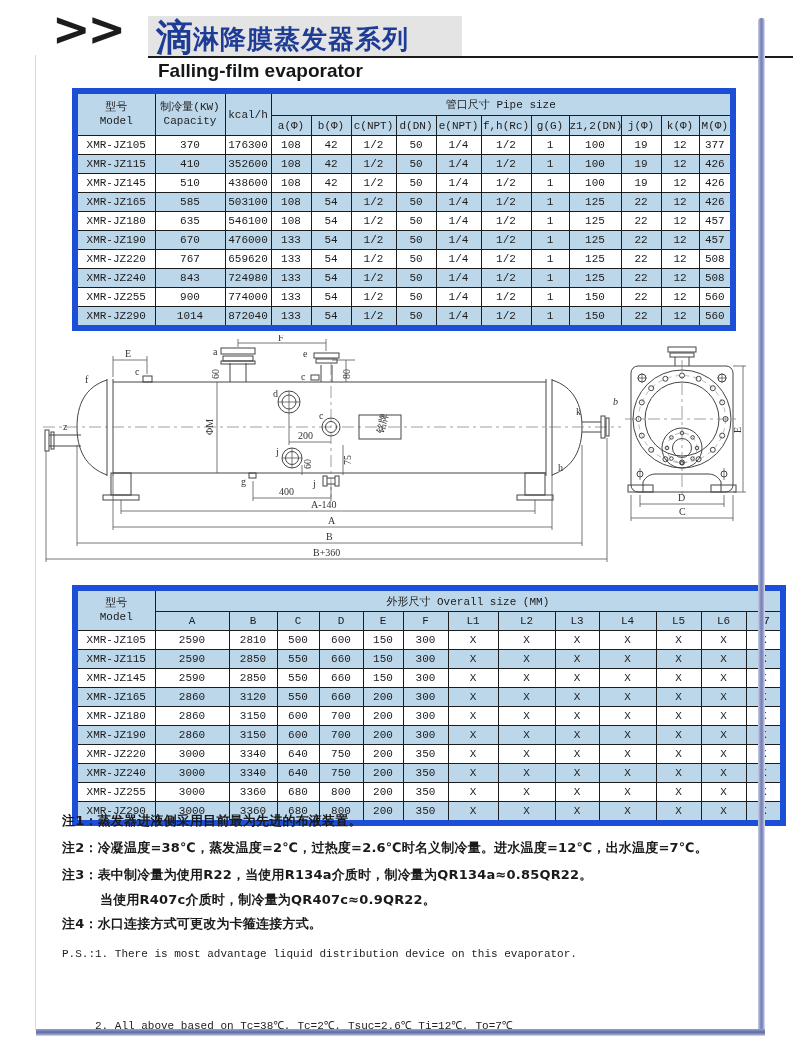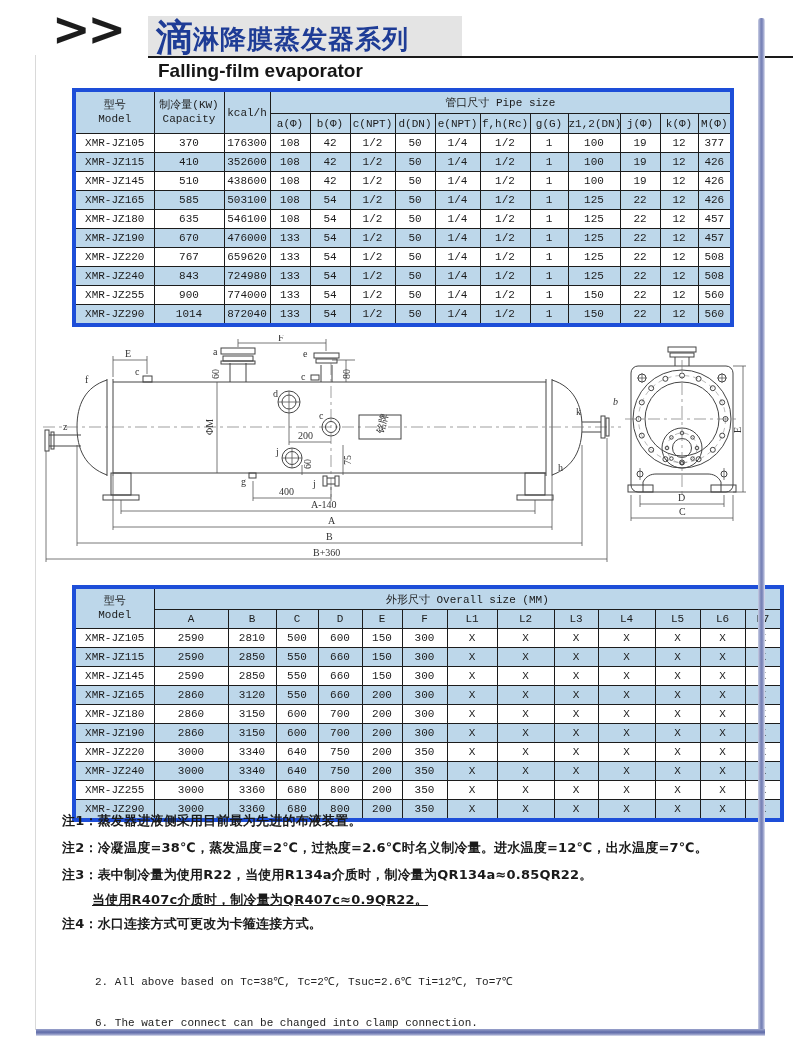--- a/index.html
+++ b/index.html
@@ -32,29 +32,29 @@
         font-family:"Liberation Mono","DejaVu Sans",monospace;
         font-size:11px;color:#1b1b1b;padding:0;overflow:hidden;white-space:nowrap;}
   th{background:#bdd7ea;font-weight:normal;}
   .t1 thead tr:first-child th{height:21px;}
   .t1 thead tr:last-child th{height:19px;font-family:Liberation Mono, monospace;}
   .t2 thead tr:first-child th{height:20px;}
   .t2 thead tr:last-child th{height:18px;}
   tbody td{height:18px;}
   tbody tr.alt td{background:#bdd7ea;}
   .hdr2l{line-height:1.25;}
-  table{border:4px solid #1d4ed8;}
+  table{border:6px solid #1d4ed8;}
 
   
   .note{position:absolute;left:62px;font-size:13px;font-weight:bold;color:#1a1a1a;
         font-family:"DejaVu Sans",sans-serif;letter-spacing:.2px;white-space:nowrap;}
-  .note.cont{left:92px;text-decoration:underline;}
+  .note.cont{left:100px;}
   .ps{position:absolute;left:62px;font-size:11px;color:#222;
         font-family:"Liberation Mono","DejaVu Sans Mono",monospace;white-space:nowrap;}
-  .ps.cont{left:95px;}
+  .ps.cont{left:95px;margin-top:44px;}
 
   
   .drawing{position:absolute;left:35px;top:335px;}
   .drawing text{font-family:"Liberation Serif",serif;fill:#333;font-size:10px;}
   .dl{stroke:#555;stroke-width:0.8;fill:none;}
   .ol{stroke:#444;stroke-width:1;fill:none;}
   .cl{stroke:#777;stroke-width:0.7;fill:none;stroke-dasharray:12 4 3 4;}
   .hl{stroke:#888;stroke-width:0.6;fill:none;stroke-dasharray:5 4;}
 </style>
 </head>
@@ -695,19 +695,20 @@
         </tr>
       </tbody>
   </table>
 
   <div class="note" style="top:812px">注1：蒸发器进液侧采用目前最为先进的布液装置。</div>
   <div class="note" style="top:839px">注2：冷凝温度=38℃，蒸发温度=2℃，过热度=2.6℃时名义制冷量。进水温度=12℃，出水温度=7℃。</div>
   <div class="note" style="top:866px">注3：表中制冷量为使用R22，当使用R134a介质时，制冷量为QR134a≈0.85QR22。</div>
   <div class="note cont" style="top:891px">当使用R407c介质时，制冷量为QR407c≈0.9QR22。</div>
   <div class="note" style="top:915px">注4：水口连接方式可更改为卡箍连接方式。</div>
 
+  <div class="ps" style="top:948px">P.S.:1. There is most advantage liquid distribution device on this evaporator.</div>
   <div class="ps cont" style="top:973px">2. All above based on Tc=38℃, Tc=2℃, Tsuc=2.6℃ Ti=12℃, To=7℃</div>
   <div class="ps cont" style="top:1017px">6. The water connect can be changed into clamp connection.</div>
 
   <div class="bar-right"></div>
   <div class="bar-bottom"></div>
 
 </div>
 
 </body></html>

